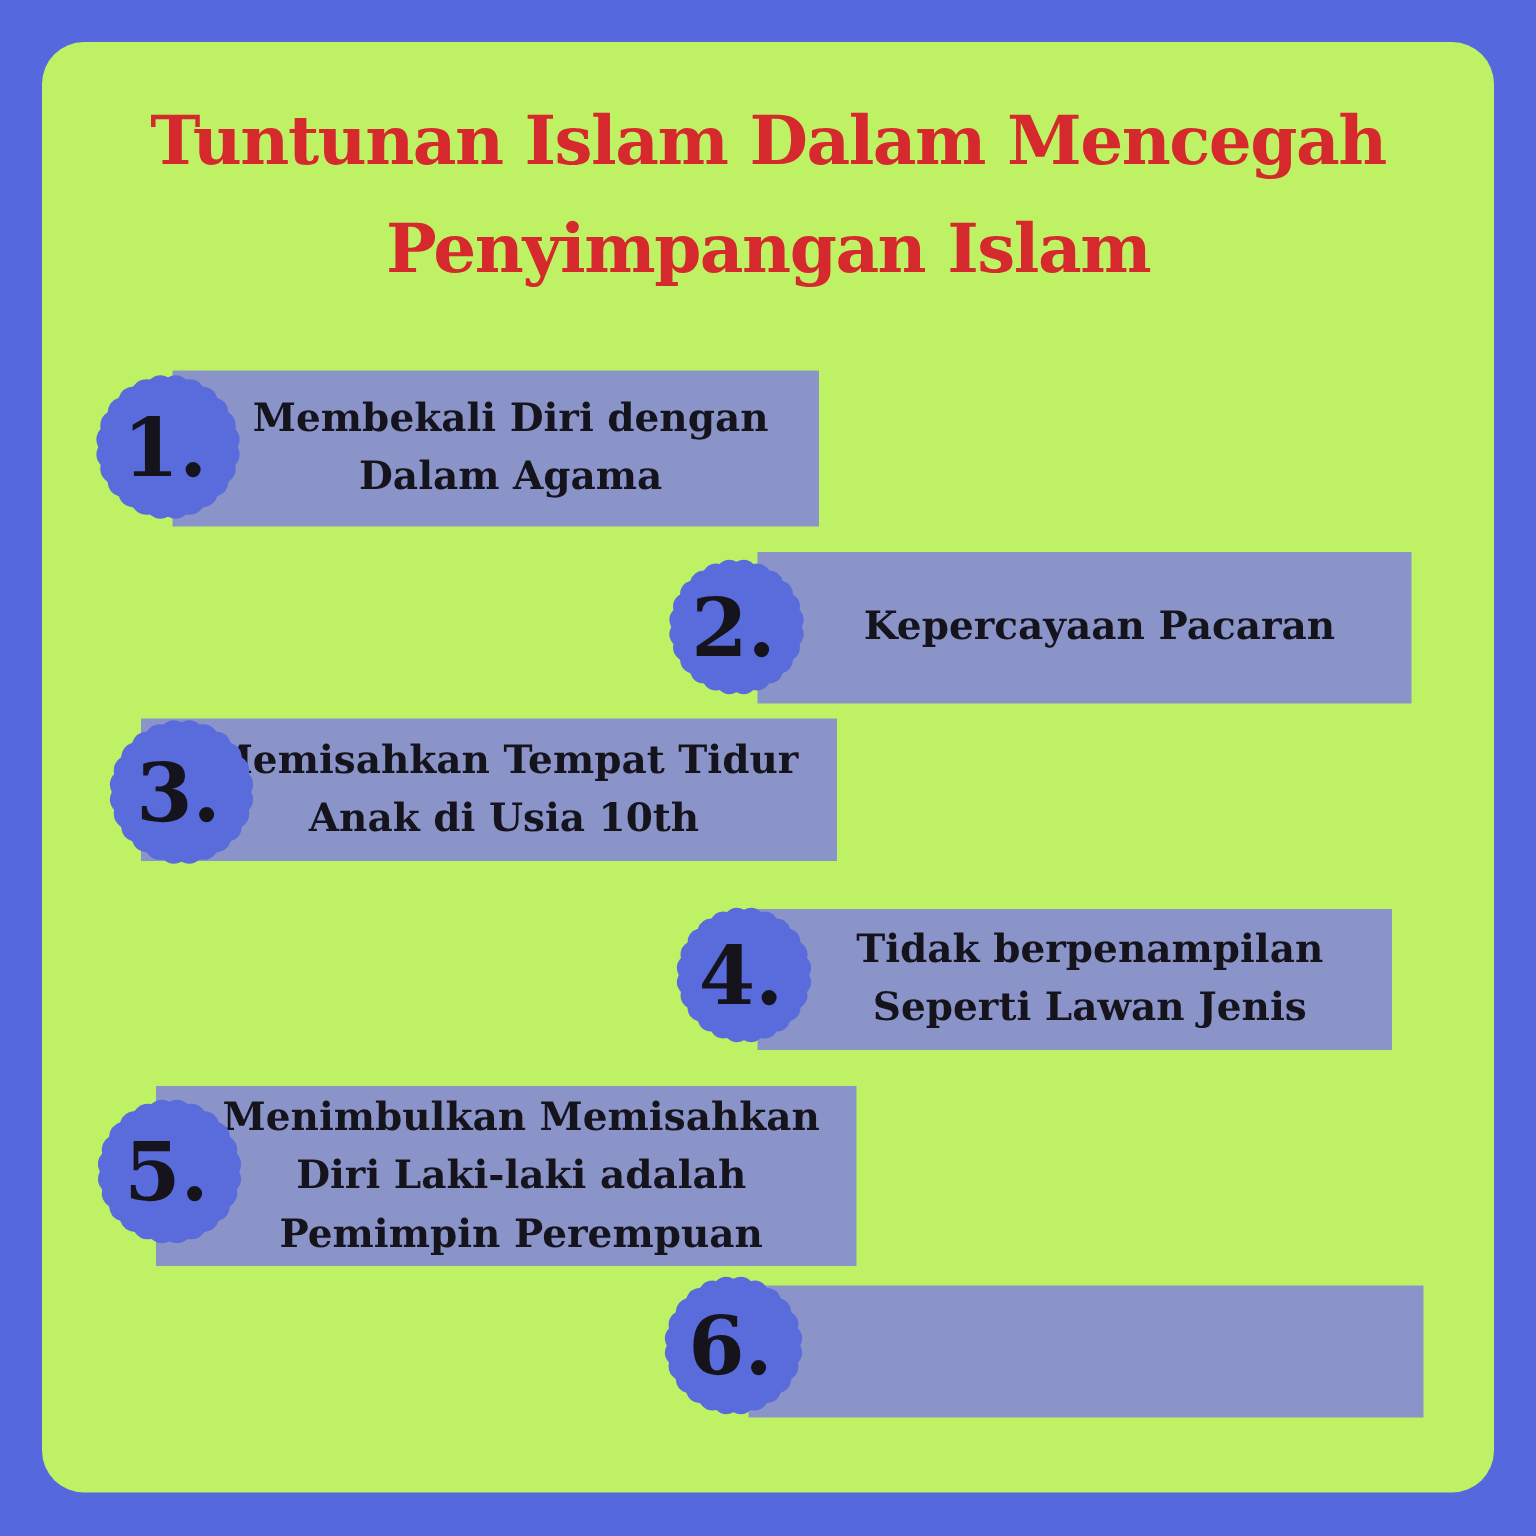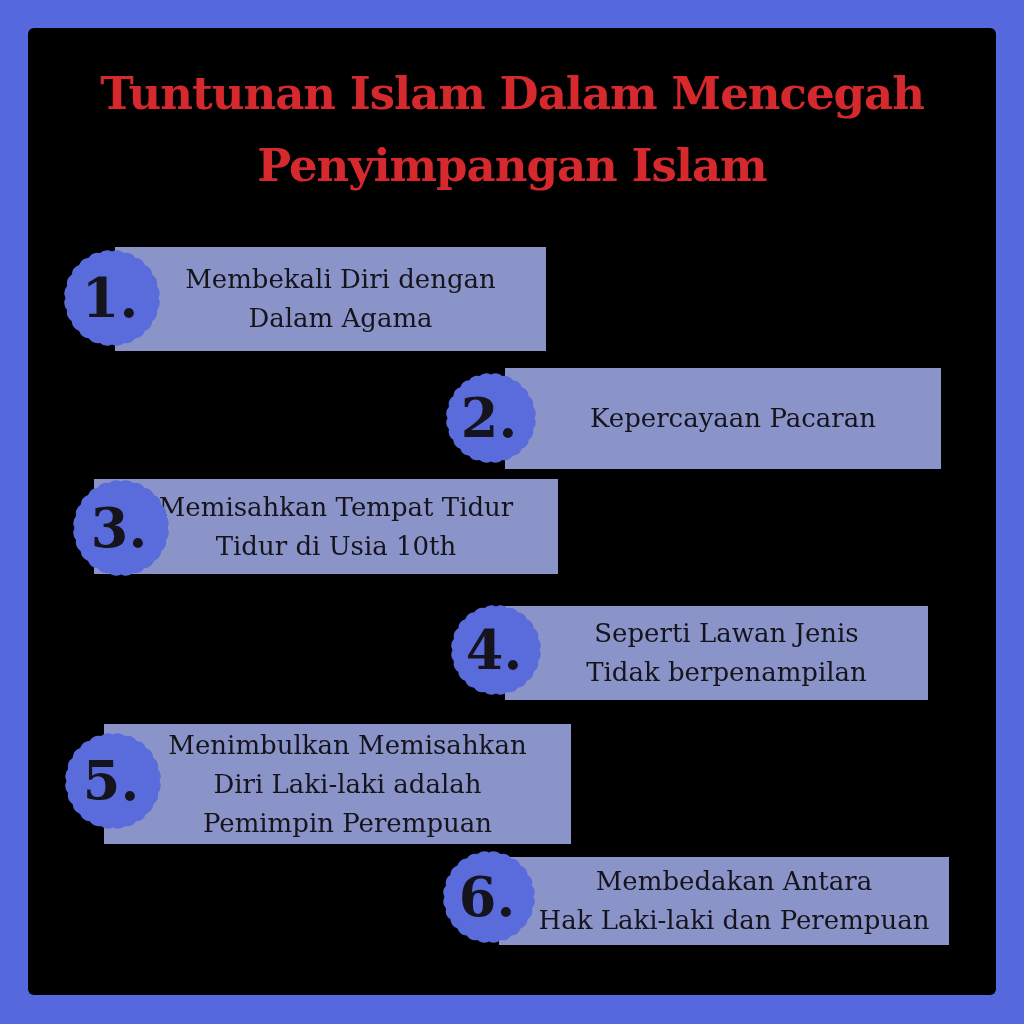--- a/index.html
+++ b/index.html
@@ -9,22 +9,22 @@
     overflow: hidden;
   }
   .frame {
     position: relative;
     width: 1024px; height: 1024px;
     background: #5568de;
   }
   .panel {
     position: absolute;
     left: 28px; top: 28px; right: 28px; bottom: 29px;
-    background: #000000;
-    border-radius: 6px;
+    background: #bef264;
+    border-radius: 28px;
   }
   .title {
     position: absolute;
     left: 0; right: 0; top: 30px;
     margin: 0;
     text-align: center;
     color: #d6292e;
     font-size: 45px;
     font-weight: bold;
     letter-spacing: -1px;
@@ -38,21 +38,21 @@
     flex-direction: column;
     align-items: center;
     justify-content: center;
     padding-left: 24px;
     padding-right: 4px;
     box-sizing: border-box;
   }
   .bar-text {
     text-align: center;
     color: #15141c;
-    font-weight: normal;
+    font-weight: bold;
     font-size: 26px;
     line-height: 39px;
     letter-spacing: 0px;
   }
   .bar-text span { display: block; white-space: nowrap; }
   .badge {
     position: absolute;
   }
   .badge svg { display: block; }
   .badge-num {
@@ -105,34 +105,34 @@
 
     <div class="item" style="left:66px; top:451px; width:464px; height:95px;">
       <div class="badge" style="left:-23px; top:-1px; width:100px; height:100px;">
         <svg class="badge-shape" width="100" height="100" viewBox="0 0 100 100">
             <path d="M 96.50 50.00 Q 99.67 56.54 94.92 62.04 Q 96.29 69.17 90.27 73.25 Q 89.75 80.50 82.88 82.88 Q 80.50 89.75 73.25 90.27 Q 69.17 96.29 62.04 94.92 Q 56.54 99.67 50.00 96.50 Q 43.46 99.67 37.96 94.92 Q 30.83 96.29 26.75 90.27 Q 19.50 89.75 17.12 82.88 Q 10.25 80.50 9.73 73.25 Q 3.71 69.17 5.08 62.04 Q 0.33 56.54 3.50 50.00 Q 0.33 43.46 5.08 37.96 Q 3.71 30.83 9.73 26.75 Q 10.25 19.50 17.12 17.12 Q 19.50 10.25 26.75 9.73 Q 30.83 3.71 37.96 5.08 Q 43.46 0.33 50.00 3.50 Q 56.54 0.33 62.04 5.08 Q 69.17 3.71 73.25 9.73 Q 80.50 10.25 82.88 17.12 Q 89.75 19.50 90.27 26.75 Q 96.29 30.83 94.92 37.96 Q 99.67 43.46 96.50 50.00 Z" fill="#5a6cdb"></path>
           </svg>
         <span class="badge-num">3.</span>
       </div>
       <div class="bar-text">
         <span>Memisahkan Tempat Tidur</span>
-        <span>Tidur di Usia 10th</span>
+        <span>Anak di Usia 10th</span>
       </div>
     </div>
 
     <div class="item" style="left:477px; top:578px; width:423px; height:94px;">
       <div class="badge" style="left:-56px; top:-3px; width:94px; height:94px;">
         <svg class="badge-shape" width="94" height="94" viewBox="0 0 94 94">
             <path d="M 90.50 47.00 Q 93.70 53.15 89.02 58.26 Q 90.51 65.02 84.67 68.75 Q 84.37 75.67 77.76 77.76 Q 75.67 84.37 68.75 84.67 Q 65.02 90.51 58.26 89.02 Q 53.15 93.70 47.00 90.50 Q 40.85 93.70 35.74 89.02 Q 28.98 90.51 25.25 84.67 Q 18.33 84.37 16.24 77.76 Q 9.63 75.67 9.33 68.75 Q 3.49 65.02 4.98 58.26 Q 0.30 53.15 3.50 47.00 Q 0.30 40.85 4.98 35.74 Q 3.49 28.98 9.33 25.25 Q 9.63 18.33 16.24 16.24 Q 18.33 9.63 25.25 9.33 Q 28.98 3.49 35.74 4.98 Q 40.85 0.30 47.00 3.50 Q 53.15 0.30 58.26 4.98 Q 65.02 3.49 68.75 9.33 Q 75.67 9.63 77.76 16.24 Q 84.37 18.33 84.67 25.25 Q 90.51 28.98 89.02 35.74 Q 93.70 40.85 90.50 47.00 Z" fill="#5a6cdb"></path>
           </svg>
         <span class="badge-num">4.</span>
       </div>
       <div class="bar-text">
+        <span>Tidak berpenampilan</span>
         <span>Seperti Lawan Jenis</span>
-        <span>Tidak berpenampilan</span>
       </div>
     </div>
 
     <div class="item" style="left:76px; top:696px; width:467px; height:120px;">
       <div class="badge" style="left:-41px; top:7px; width:100px; height:100px;">
         <svg class="badge-shape" width="100" height="100" viewBox="0 0 100 100">
             <path d="M 96.50 50.00 Q 99.67 56.54 94.92 62.04 Q 96.29 69.17 90.27 73.25 Q 89.75 80.50 82.88 82.88 Q 80.50 89.75 73.25 90.27 Q 69.17 96.29 62.04 94.92 Q 56.54 99.67 50.00 96.50 Q 43.46 99.67 37.96 94.92 Q 30.83 96.29 26.75 90.27 Q 19.50 89.75 17.12 82.88 Q 10.25 80.50 9.73 73.25 Q 3.71 69.17 5.08 62.04 Q 0.33 56.54 3.50 50.00 Q 0.33 43.46 5.08 37.96 Q 3.71 30.83 9.73 26.75 Q 10.25 19.50 17.12 17.12 Q 19.50 10.25 26.75 9.73 Q 30.83 3.71 37.96 5.08 Q 43.46 0.33 50.00 3.50 Q 56.54 0.33 62.04 5.08 Q 69.17 3.71 73.25 9.73 Q 80.50 10.25 82.88 17.12 Q 89.75 19.50 90.27 26.75 Q 96.29 30.83 94.92 37.96 Q 99.67 43.46 96.50 50.00 Z" fill="#5a6cdb"></path>
           </svg>
         <span class="badge-num">5.</span>
       </div>
@@ -143,20 +143,16 @@
       </div>
     </div>
 
     <div class="item" style="left:471px; top:829px; width:450px; height:88px;">
       <div class="badge" style="left:-58px; top:-8px; width:96px; height:96px;">
         <svg class="badge-shape" width="96" height="96" viewBox="0 0 96 96">
             <path d="M 92.50 48.00 Q 95.69 54.28 90.98 59.52 Q 92.44 66.41 86.54 70.25 Q 86.16 77.28 79.47 79.47 Q 77.28 86.16 70.25 86.54 Q 66.41 92.44 59.52 90.98 Q 54.28 95.69 48.00 92.50 Q 41.72 95.69 36.48 90.98 Q 29.59 92.44 25.75 86.54 Q 18.72 86.16 16.53 79.47 Q 9.84 77.28 9.46 70.25 Q 3.56 66.41 5.02 59.52 Q 0.31 54.28 3.50 48.00 Q 0.31 41.72 5.02 36.48 Q 3.56 29.59 9.46 25.75 Q 9.84 18.72 16.53 16.53 Q 18.72 9.84 25.75 9.46 Q 29.59 3.56 36.48 5.02 Q 41.72 0.31 48.00 3.50 Q 54.28 0.31 59.52 5.02 Q 66.41 3.56 70.25 9.46 Q 77.28 9.84 79.47 16.53 Q 86.16 18.72 86.54 25.75 Q 92.44 29.59 90.98 36.48 Q 95.69 41.72 92.50 48.00 Z" fill="#5a6cdb"></path>
           </svg>
         <span class="badge-num">6.</span>
       </div>
-      <div class="bar-text">
-        <span>Membedakan Antara</span>
-        <span>Hak Laki-laki dan Perempuan</span>
-      </div>
     </div>
 
   </div>
 </div>
 
 </body></html>

